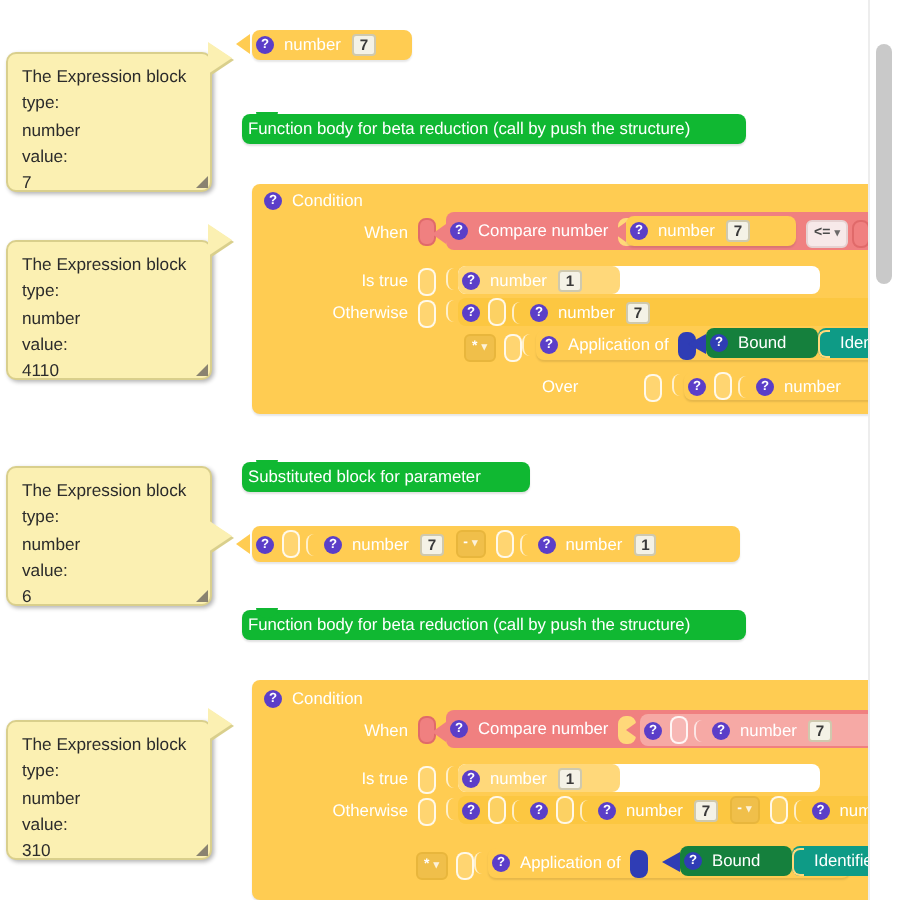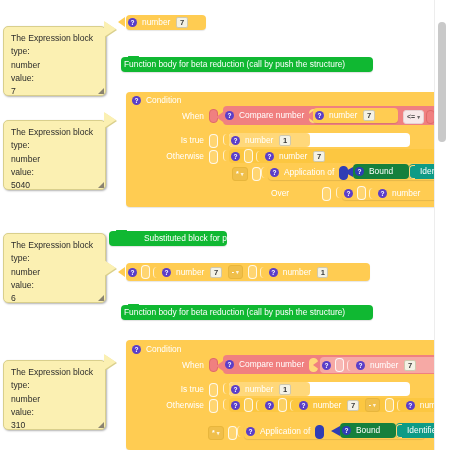--- a/index.html
+++ b/index.html
@@ -278,26 +278,26 @@
     <span class="chev"></span>
     <span class="q">?</span>
     <span class="lbl">number</span>
   </div>
 
   <div class="tip" style="left:3px;top:120px;width:103px;height:70px;">
     <div>The Expression block</div>
     <div>type:</div>
     <div>number</div>
     <div>value:</div>
-    <div>5040</div>
+    <div>4110</div>
     <span class="tail" style="top:-9px;"></span>
     <span class="grip"></span>
   </div>
 
-  <div class="blk green" style="left:109px;top:231px;width:118px;height:15px;padding-left:32px;">
+  <div class="blk green" style="left:121px;top:231px;width:144px;height:15px;">
     <span class="notch"></span>
     <span class="lbl">Substituted block for parameter</span>
   </div>
 
   <div class="blk orange" style="left:126px;top:263px;width:244px;height:18px;">
     <span class="q">?</span>
     <span class="sock"></span>
     <span class="chev"></span>
     <span class="q">?</span>
     <span class="lbl">number</span>

